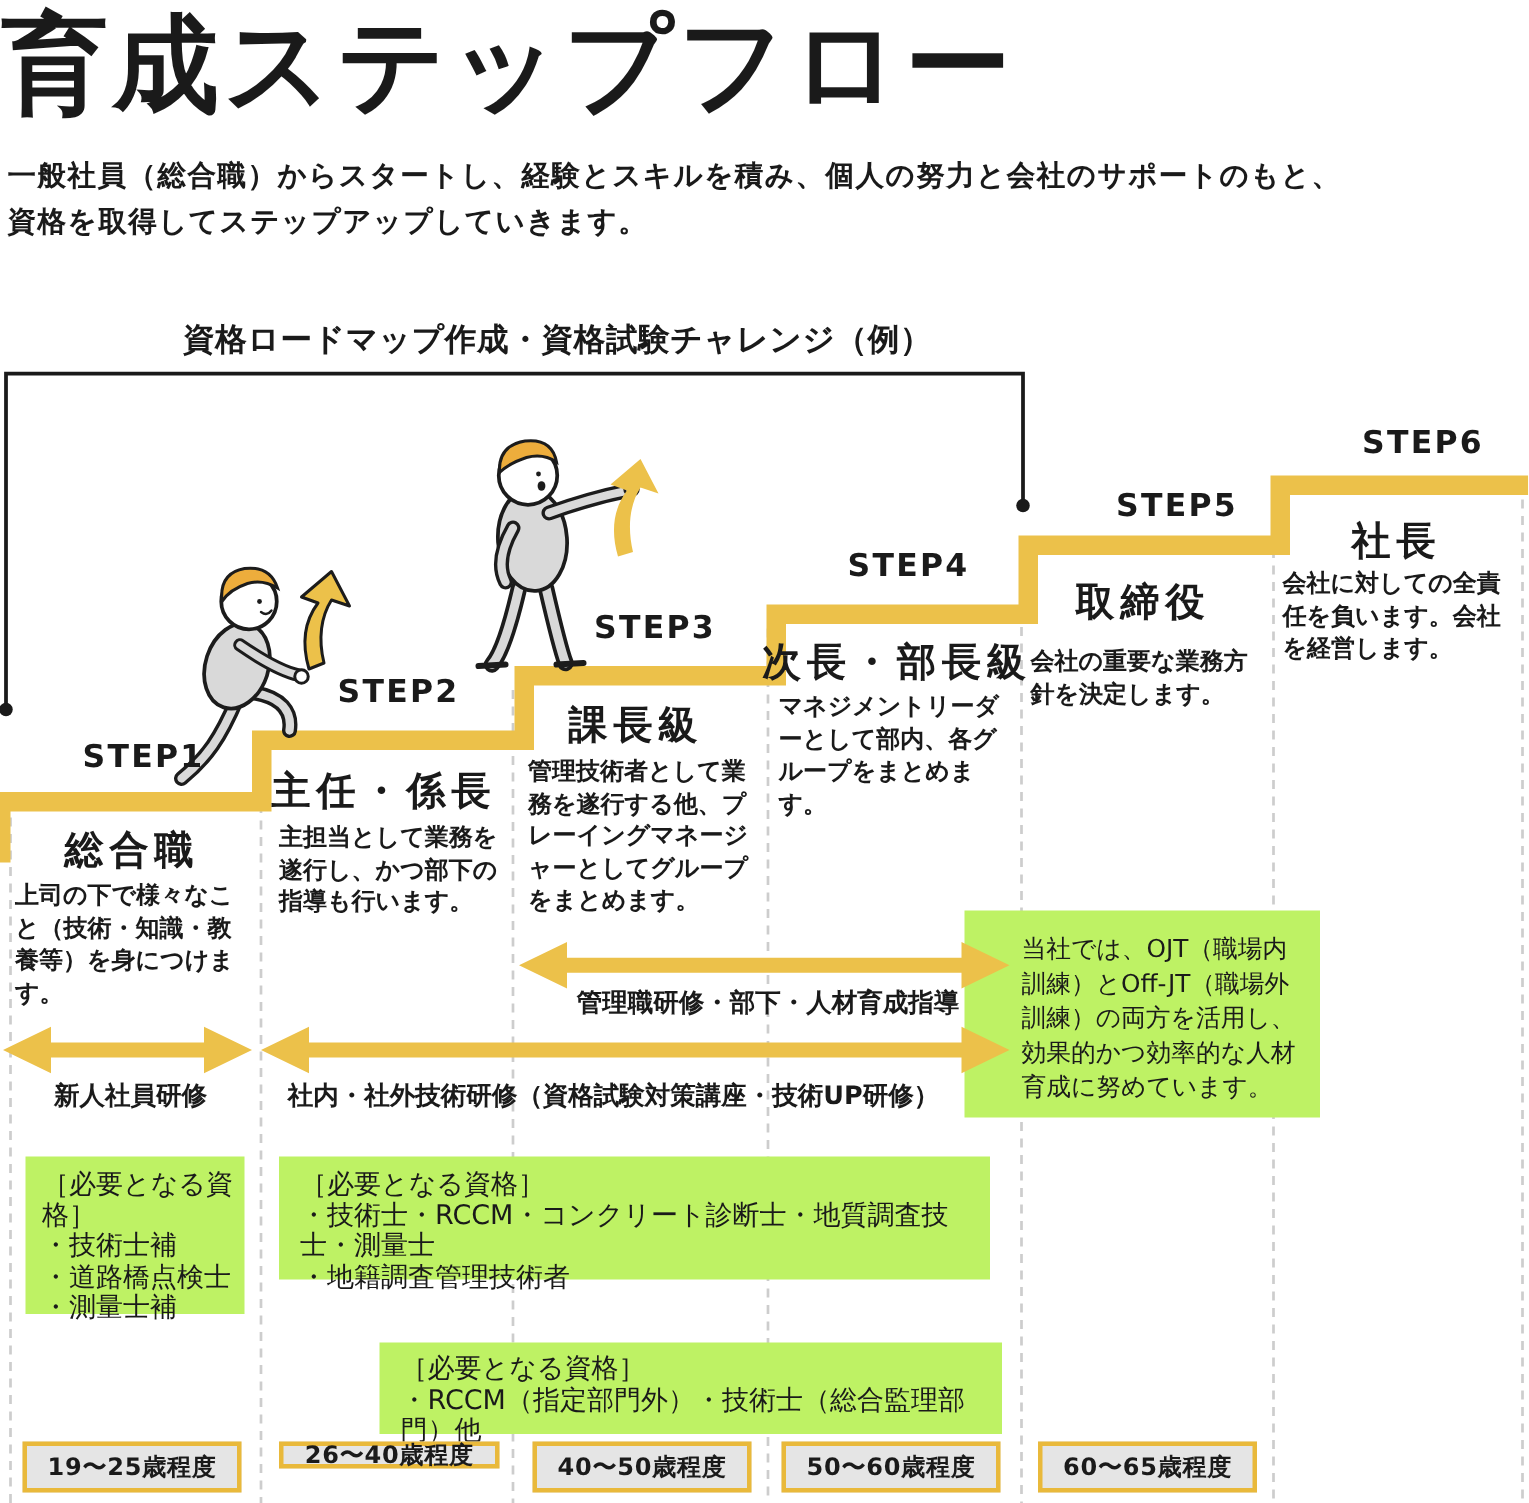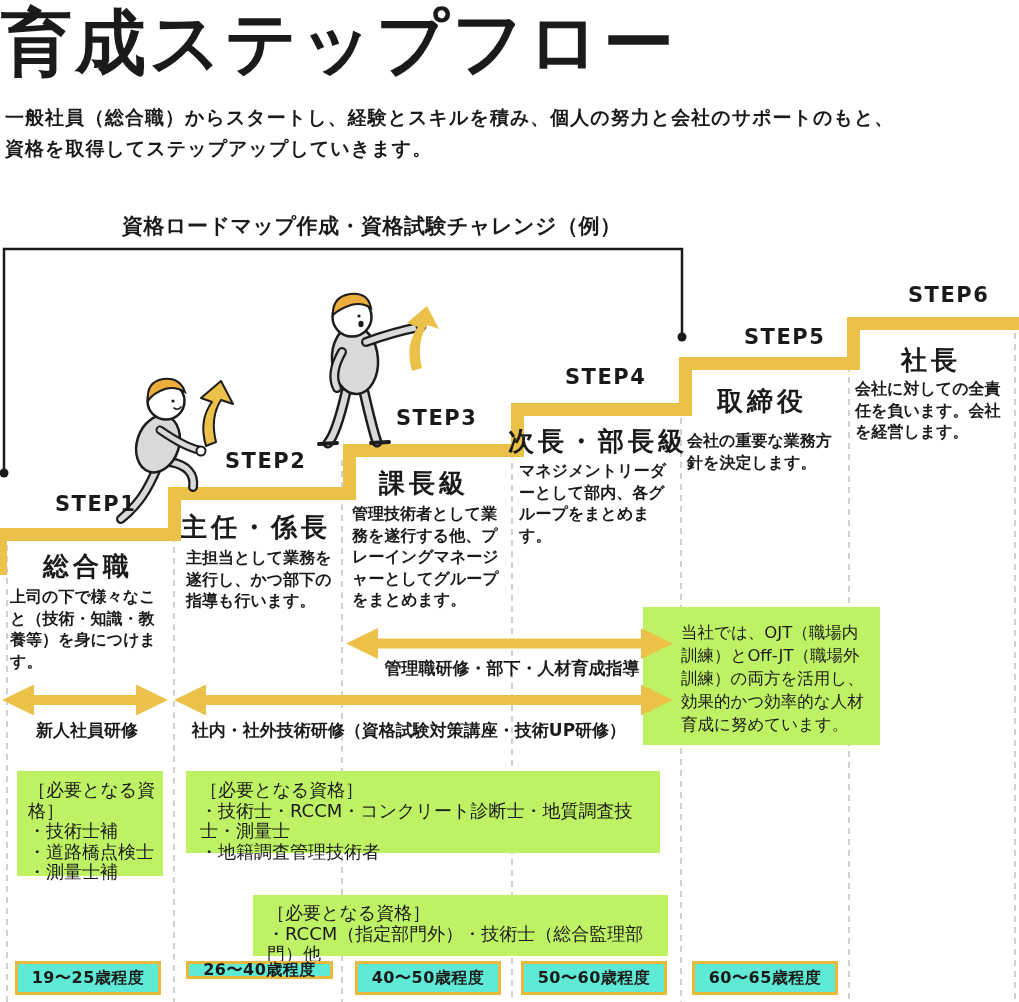--- a/index.html
+++ b/index.html
@@ -13,21 +13,21 @@
   .subtitle{font-size:19px;font-weight:700;letter-spacing:1px;line-height:31px;white-space:nowrap;}
   .roadmap-label{font-size:21px;font-weight:700;letter-spacing:.5px;white-space:nowrap;}
   .step-label{font-size:21px;font-weight:600;letter-spacing:1.5px;white-space:nowrap;}
   .role{font-size:26px;font-weight:800;letter-spacing:4px;text-align:center;white-space:nowrap;}
   .desc{font-size:16px;line-height:21.5px;font-weight:700;word-break:break-all;overflow-wrap:anywhere;}
   .arrow-label{font-size:17px;font-weight:700;text-align:center;white-space:nowrap;}
   .graybox{background:#bef264;}
   .ojt-text{font-size:16.5px;line-height:23px;font-weight:400;word-break:break-all;overflow-wrap:anywhere;}
   .qual{font-size:18px;line-height:20.5px;font-weight:400;}
   .agebox{
-    background:#5eead4;border:3px solid #e9b93b;box-sizing:border-box;
+    background:#e5e5e5;border:3px solid #e9b93b;box-sizing:border-box;
     display:flex;align-items:center;justify-content:center;
     font-size:16px;font-weight:800;letter-spacing:.5px;white-space:nowrap;
   }
 </style>
 </head>
 <body>
 
 <div class="stage">
 
   <svg class="layer" width="1019" height="1002" viewBox="0 0 1019 1002" style="z-index:1;">

